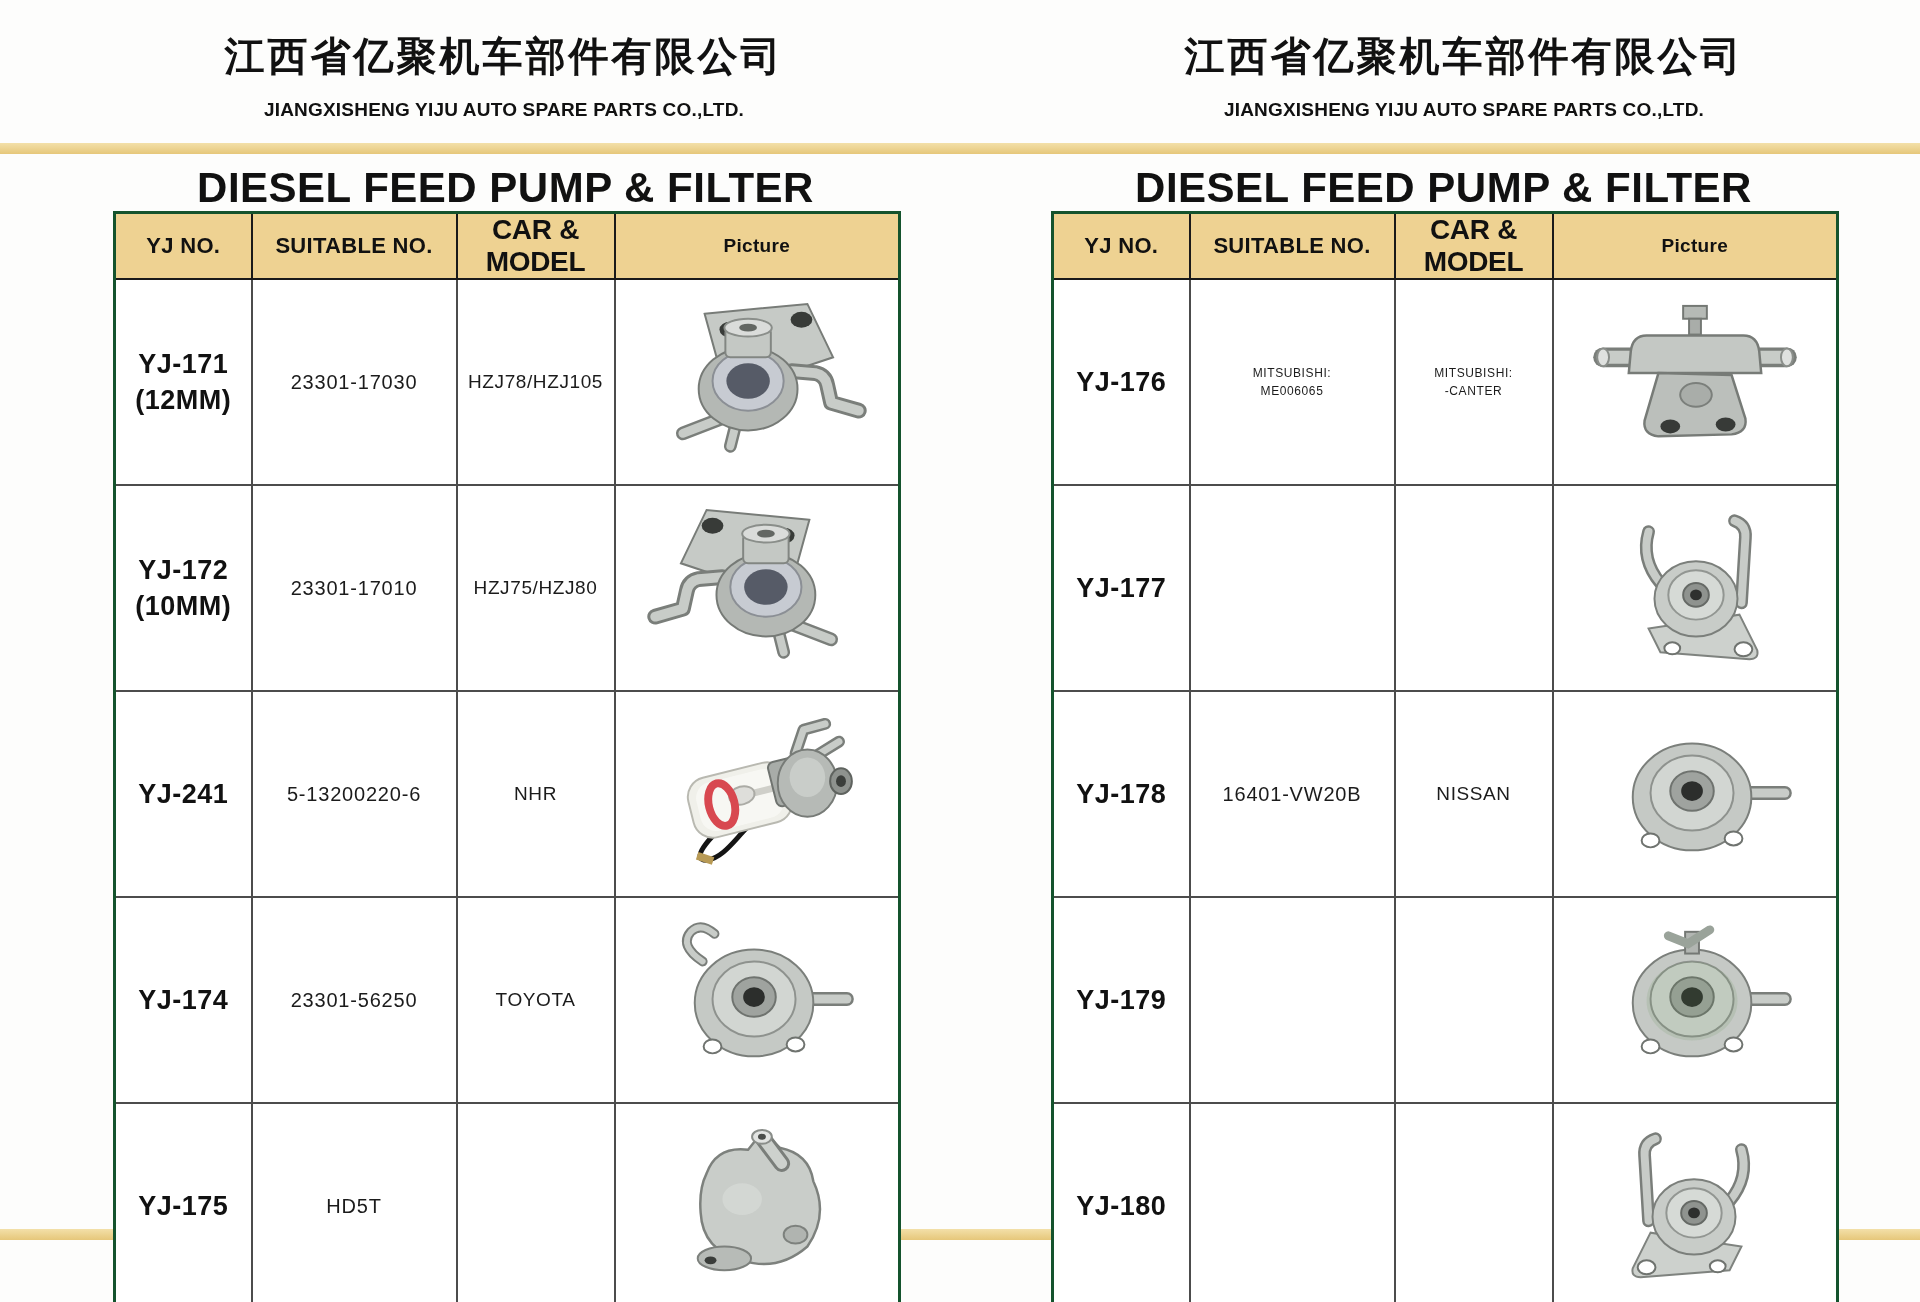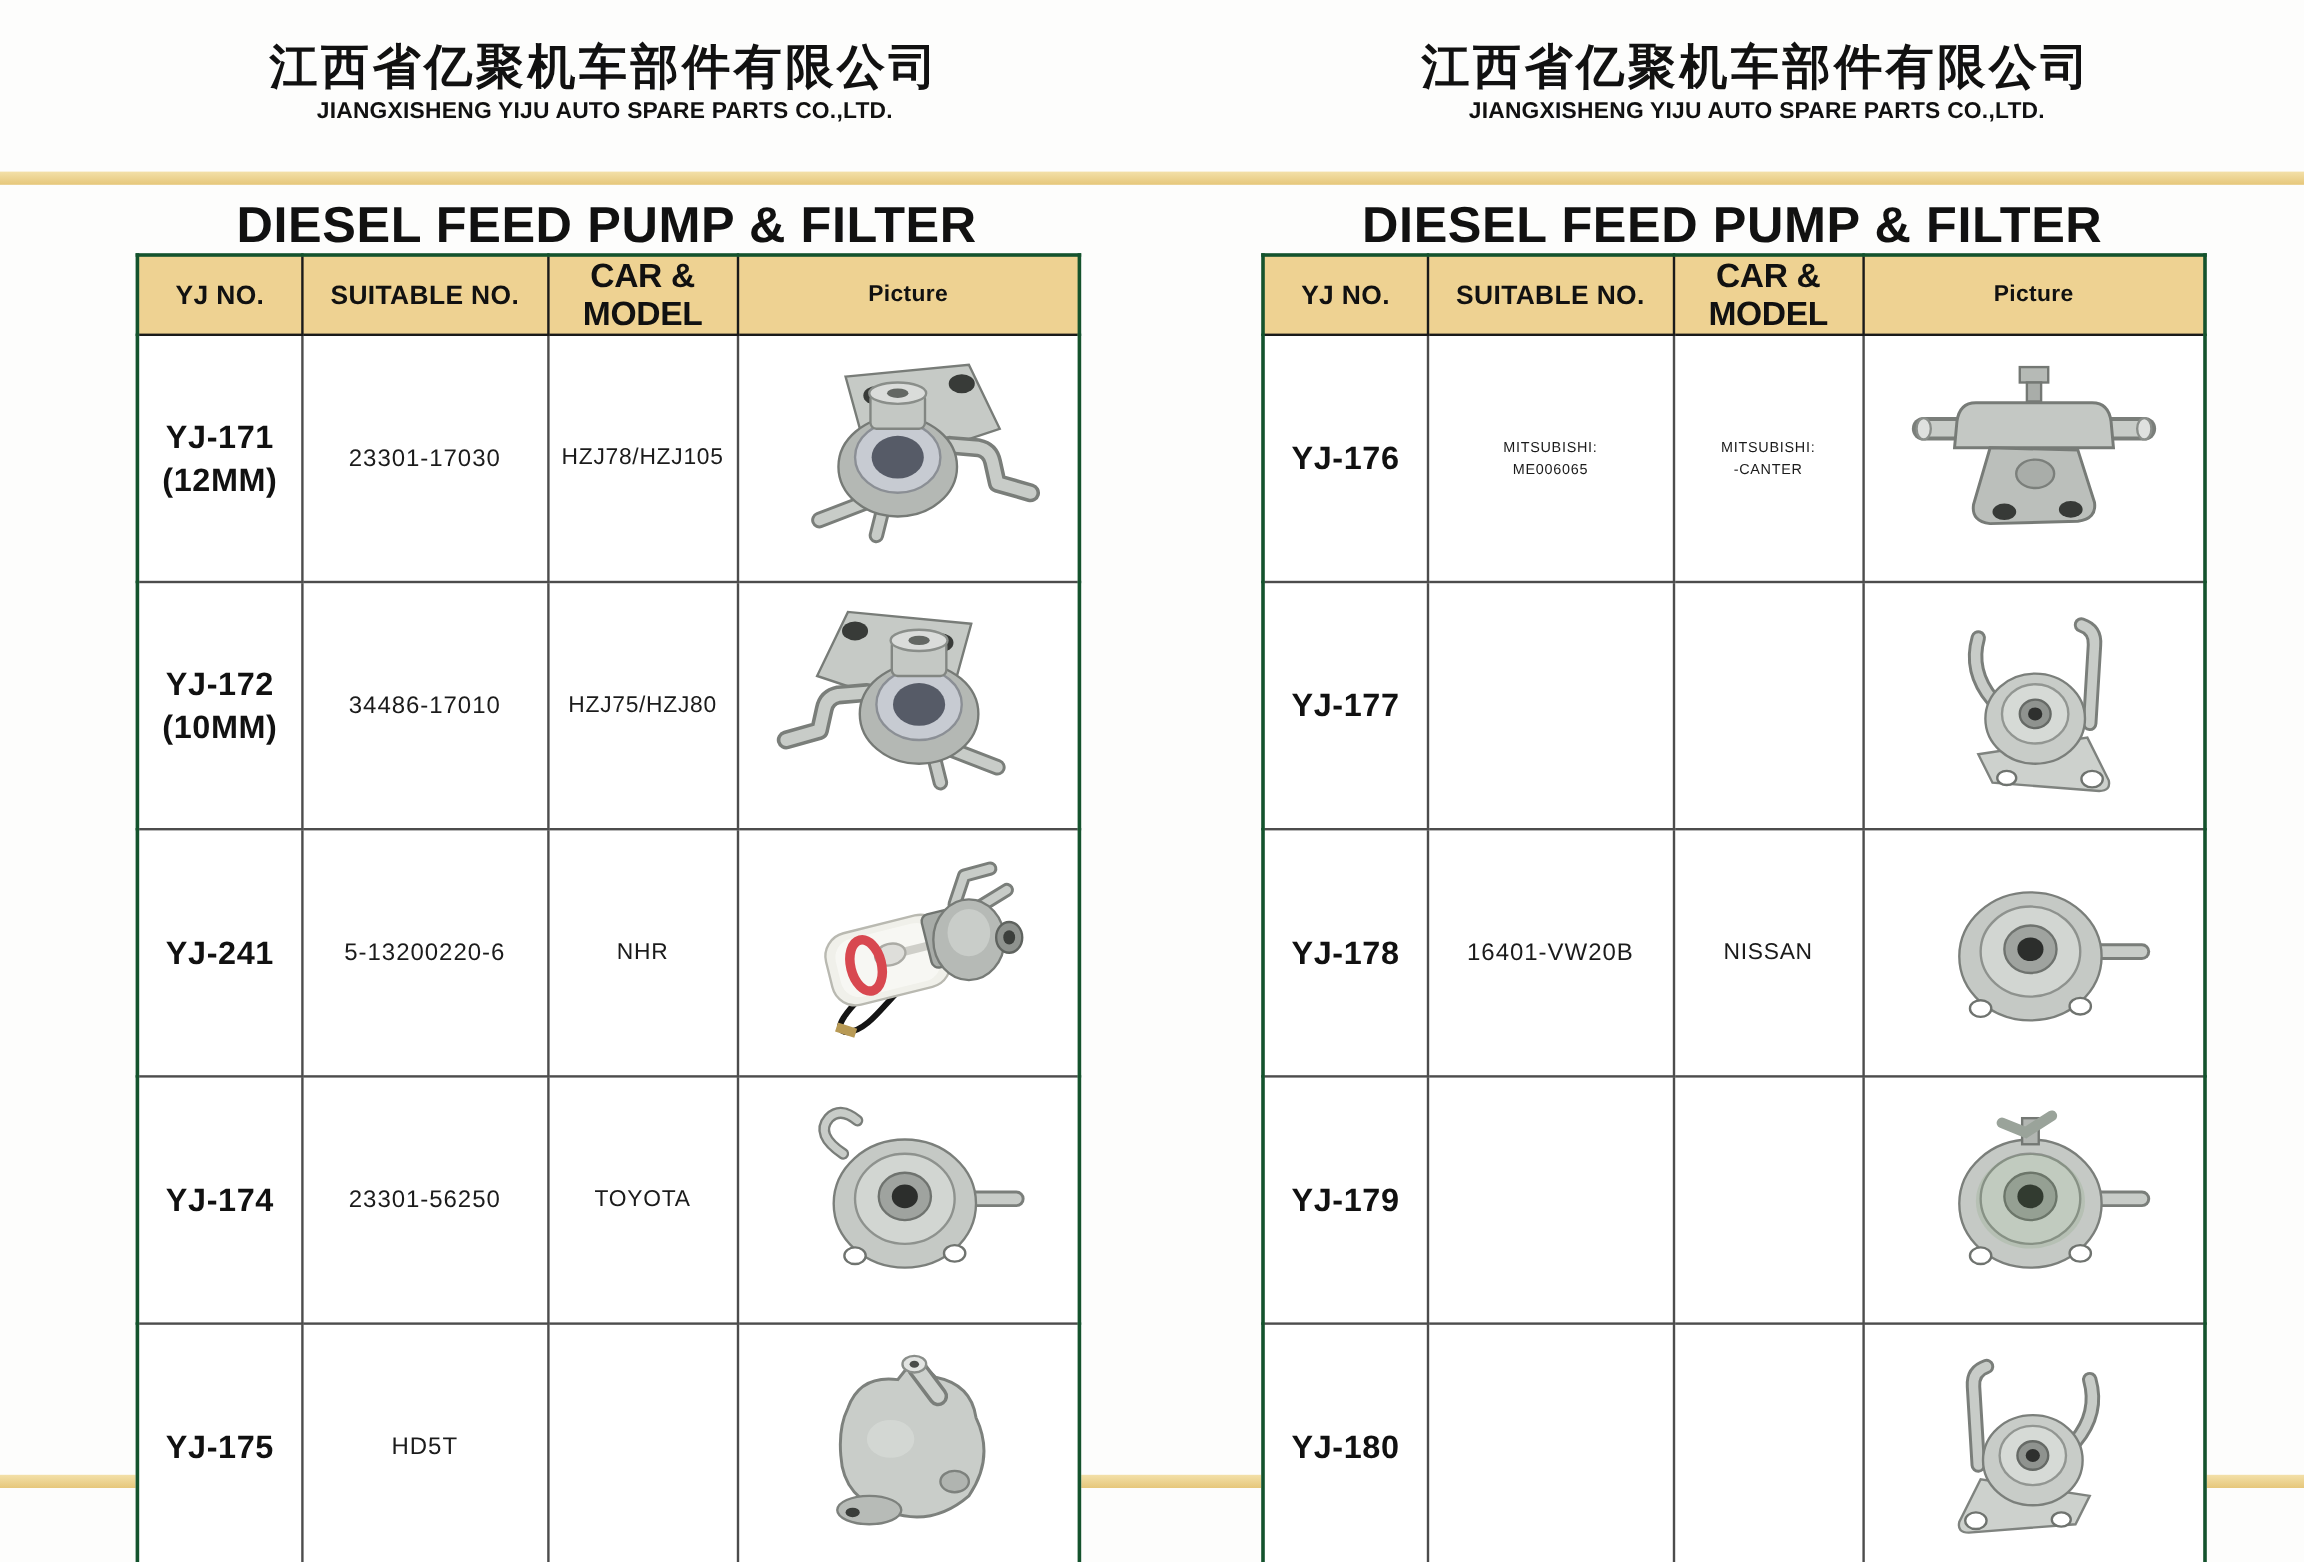--- a/index.html
+++ b/index.html
@@ -11,21 +11,21 @@
   .gold-bar.top { top:143px; }
   .gold-bar.bottom { top:1229px; }
 
   .page { position:absolute; top:0; width:960px; height:1302px;padding-left:48px; }
   .page.left  { left:0; }
   .page.right { left:960px; }
 
   .page-header { padding-top:33px; text-align:center; }
   .company-cn { font-size:40px; font-weight:900; letter-spacing:3px; line-height:1.15;
                 font-family:"DejaVu Sans","Liberation Sans",sans-serif; }
-  .company-en { margin-top:3px; font-size:19px; font-weight:bold; letter-spacing:0.2px; }
+  .company-en { margin-top:20px; font-size:19px; font-weight:bold; letter-spacing:0.2px; }
 
   .section-title { position:absolute; top:164px; width:785px; text-align:center;
                    font-size:42px; font-weight:bold; letter-spacing:0.5px; }
   .page.left  .section-title { left:113px; }
   .page.right .section-title { left:91px; }
 
   table.parts { position:absolute; top:211px; width:785px; border-collapse:collapse;
                 table-layout:fixed; background:#fff; }
   .page.left  table.parts { left:113px; }
   .page.right table.parts { left:91px; }
@@ -188,21 +188,21 @@
         <td class="car-cell">HZJ78/HZJ105</td>
         <td class="pic-cell">
           <svg width="222" height="168" viewBox="0 0 222 170" role="img" aria-label="diesel-feed-pump-diamond-flange-photo">
                 <use href="#pumpA"></use>
               </svg>
         </td>
       </tr>
       <tr>
         <td class="yj-cell">YJ-172
 (10MM)</td>
-        <td class="suit-cell">34486-17010</td>
+        <td class="suit-cell">23301-17010</td>
         <td class="car-cell">HZJ75/HZJ80</td>
         <td class="pic-cell">
           <svg width="222" height="168" viewBox="0 0 222 170" role="img" aria-label="diesel-feed-pump-diamond-flange-mirrored-photo">
                 <use href="#pumpA" transform="translate(222,0) scale(-1,1)"></use>
               </svg>
         </td>
       </tr>
       <tr>
         <td class="yj-cell">YJ-241</td>
         <td class="suit-cell">5-13200220-6</td>

